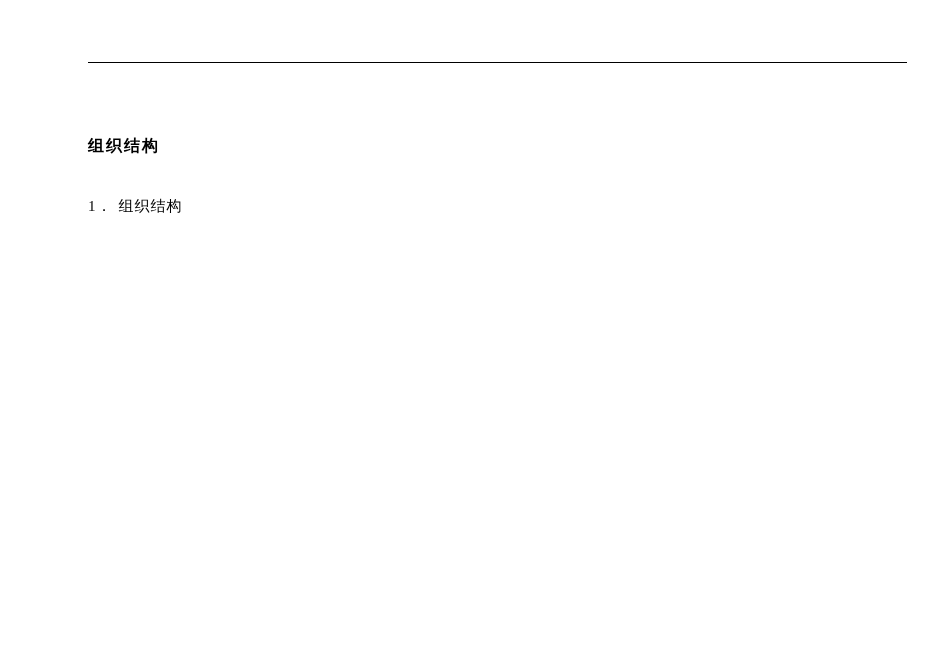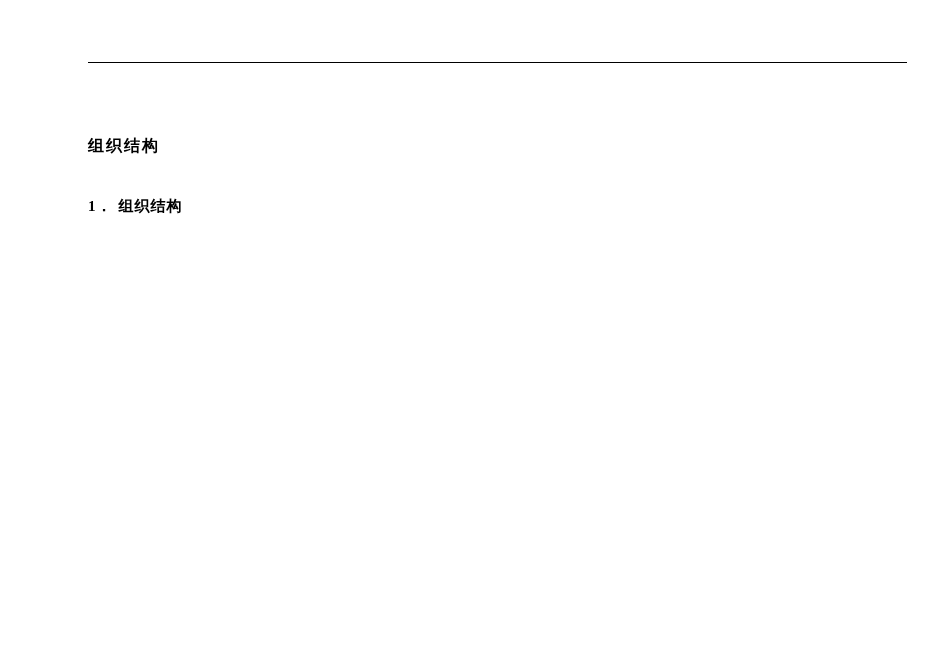--- a/index.html
+++ b/index.html
@@ -30,21 +30,21 @@
       right: 38px;
     }
     .title {
       font-size: 16px;
       font-weight: bold;
       letter-spacing: 2px;
       margin-bottom: 40px;
     }
     .section-heading {
       font-size: 15px;
-      font-weight: bold;
+      font-weight: normal;
       letter-spacing: 1px;
       margin-top: 38px;
     }
     .section-number {
       margin-right: 6px;
     }
   </style>
 </head>
 <body>
 

